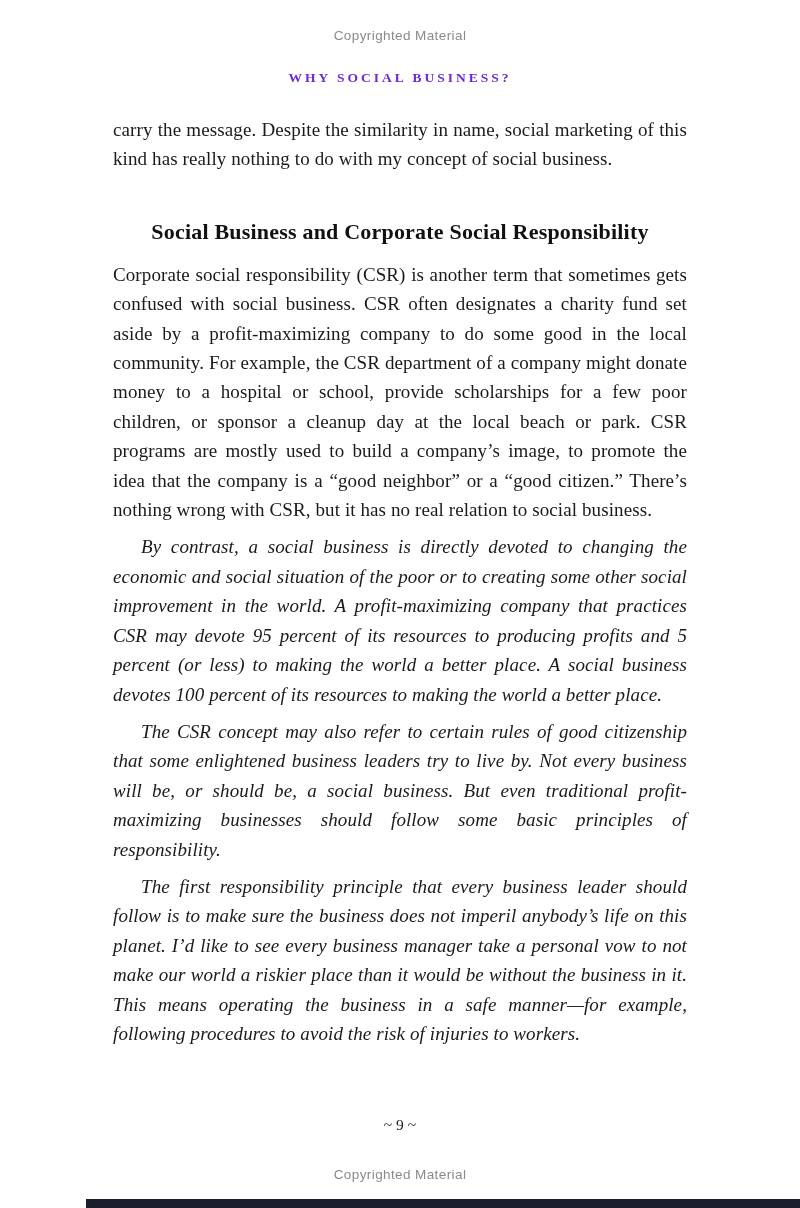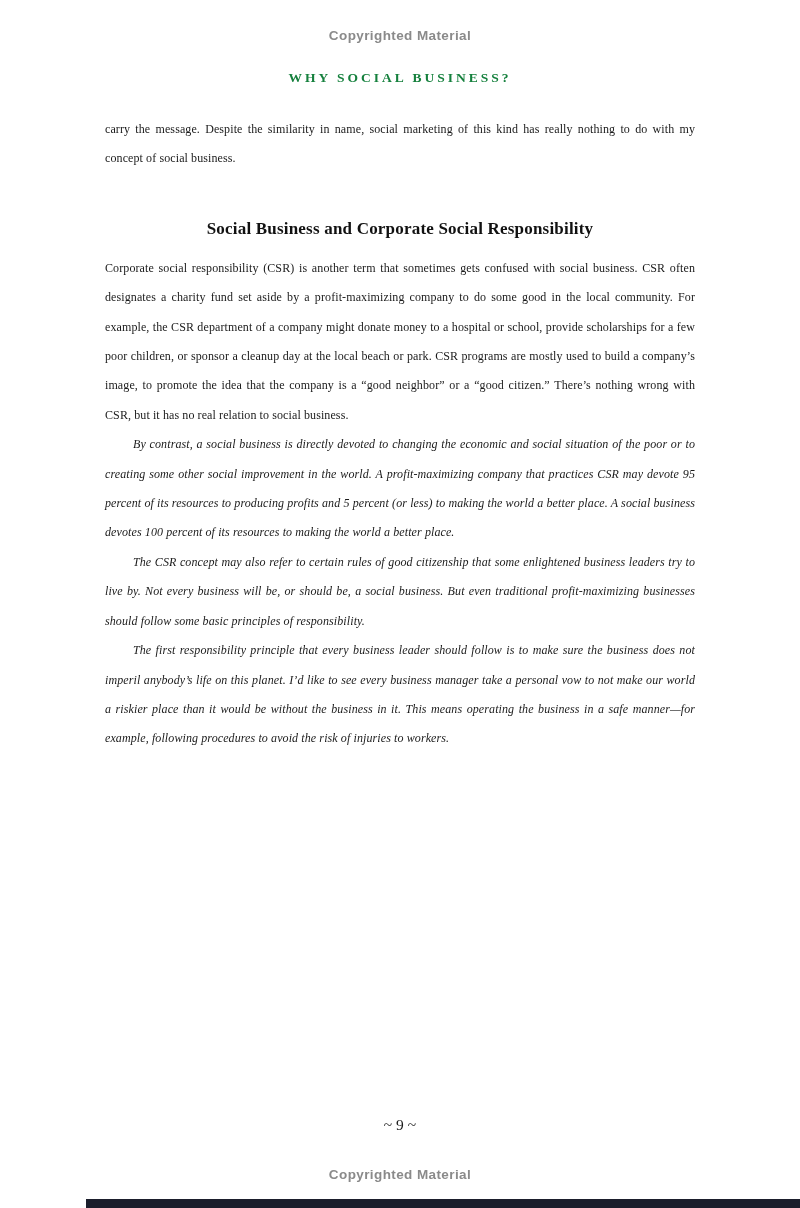--- a/index.html
+++ b/index.html
@@ -14,54 +14,54 @@
     margin: 0 auto;
     background: #ffffff;
     overflow: hidden;
     font-family: "Liberation Serif", "DejaVu Serif", serif;
     color: #1a1a1a;
   }
   .copyright {
     text-align: center;
     font-family: "Liberation Sans", "DejaVu Sans", sans-serif;
     font-size: 13.5px;
-    font-weight: 700;
+    font-weight: 400;
     letter-spacing: 0.4px;
     color: #8a8a8a;
   }
   .copyright-top {
     padding-top: 28px;
   }
   .running-header {
     margin-top: 27px;
     text-align: center;
     font-size: 13.5px;
     font-weight: 600;
     letter-spacing: 3px;
-    color: #15803d;
+    color: #6d28d9;
   }
   .text-block {
     margin-top: 29px;
     padding: 0 105px;
   }
   .text-block p {
-    margin: 0;
-    font-size: 12px;
+    margin: 8px;
+    font-size: 19px;
     line-height: 29.4px;
     text-align: justify;
     letter-spacing: 0.1px;
   }
   .text-block p.indent {
     text-indent: 28px;
     font-style: italic;
   }
   .section-heading {
     margin: 45px 0 15px 0;
     text-align: center;
-    font-size: 17px;
+    font-size: 22px;
     font-weight: 600;
     letter-spacing: 0.2px;
     color: #111111;
   }
   .page-number {
     position: absolute;
     left: 0;
     right: 0;
     bottom: 74px;
     text-align: center;

